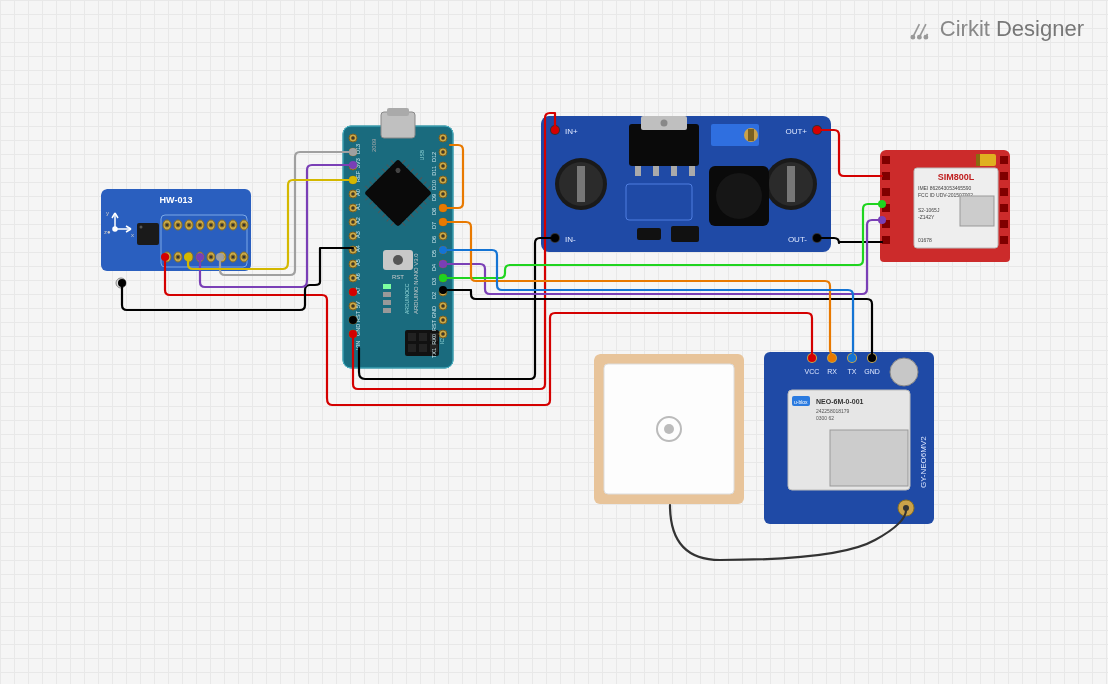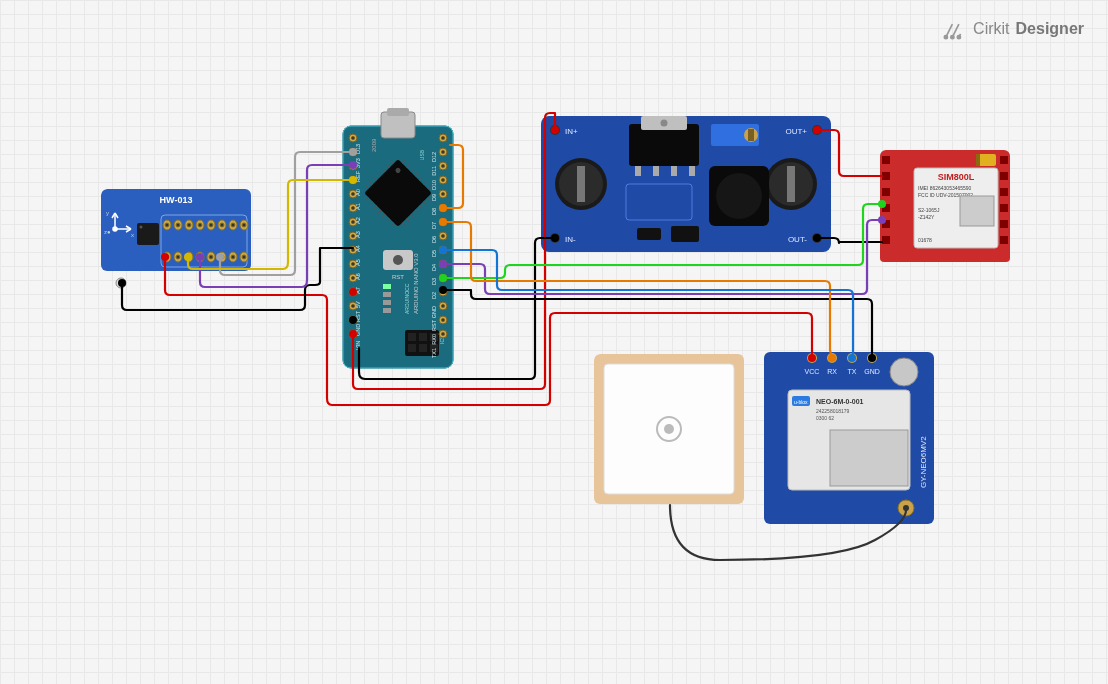--- a/index.html
+++ b/index.html
@@ -18,27 +18,27 @@
       linear-gradient(#e8e8e8 1px, transparent 1px),
       linear-gradient(90deg, #e8e8e8 1px, transparent 1px);
     background-size: 14px 14px;
     overflow: hidden;
   }
   .brand {
     position: absolute;
     top: 16px;
     right: 24px;
     color: #888;
-    font-size: 16px;
+    font-size: 22px;
     font-weight: 300;
     display: flex;
     align-items: center;
     gap: 6px;
   }
-  .brand strong { font-weight: 700; color: #777; }
+  .brand strong { font-weight: 400; color: #777; }
   .brand svg { width: 26px; height: 26px; }
 
   
   .board {
     position: absolute;
     border-radius: 6px;
   }
   .label-tiny { font-size: 6px; fill: #ccc; }
   .label-mid  { font-size: 9px; fill: #fff; font-weight: bold; }
 

